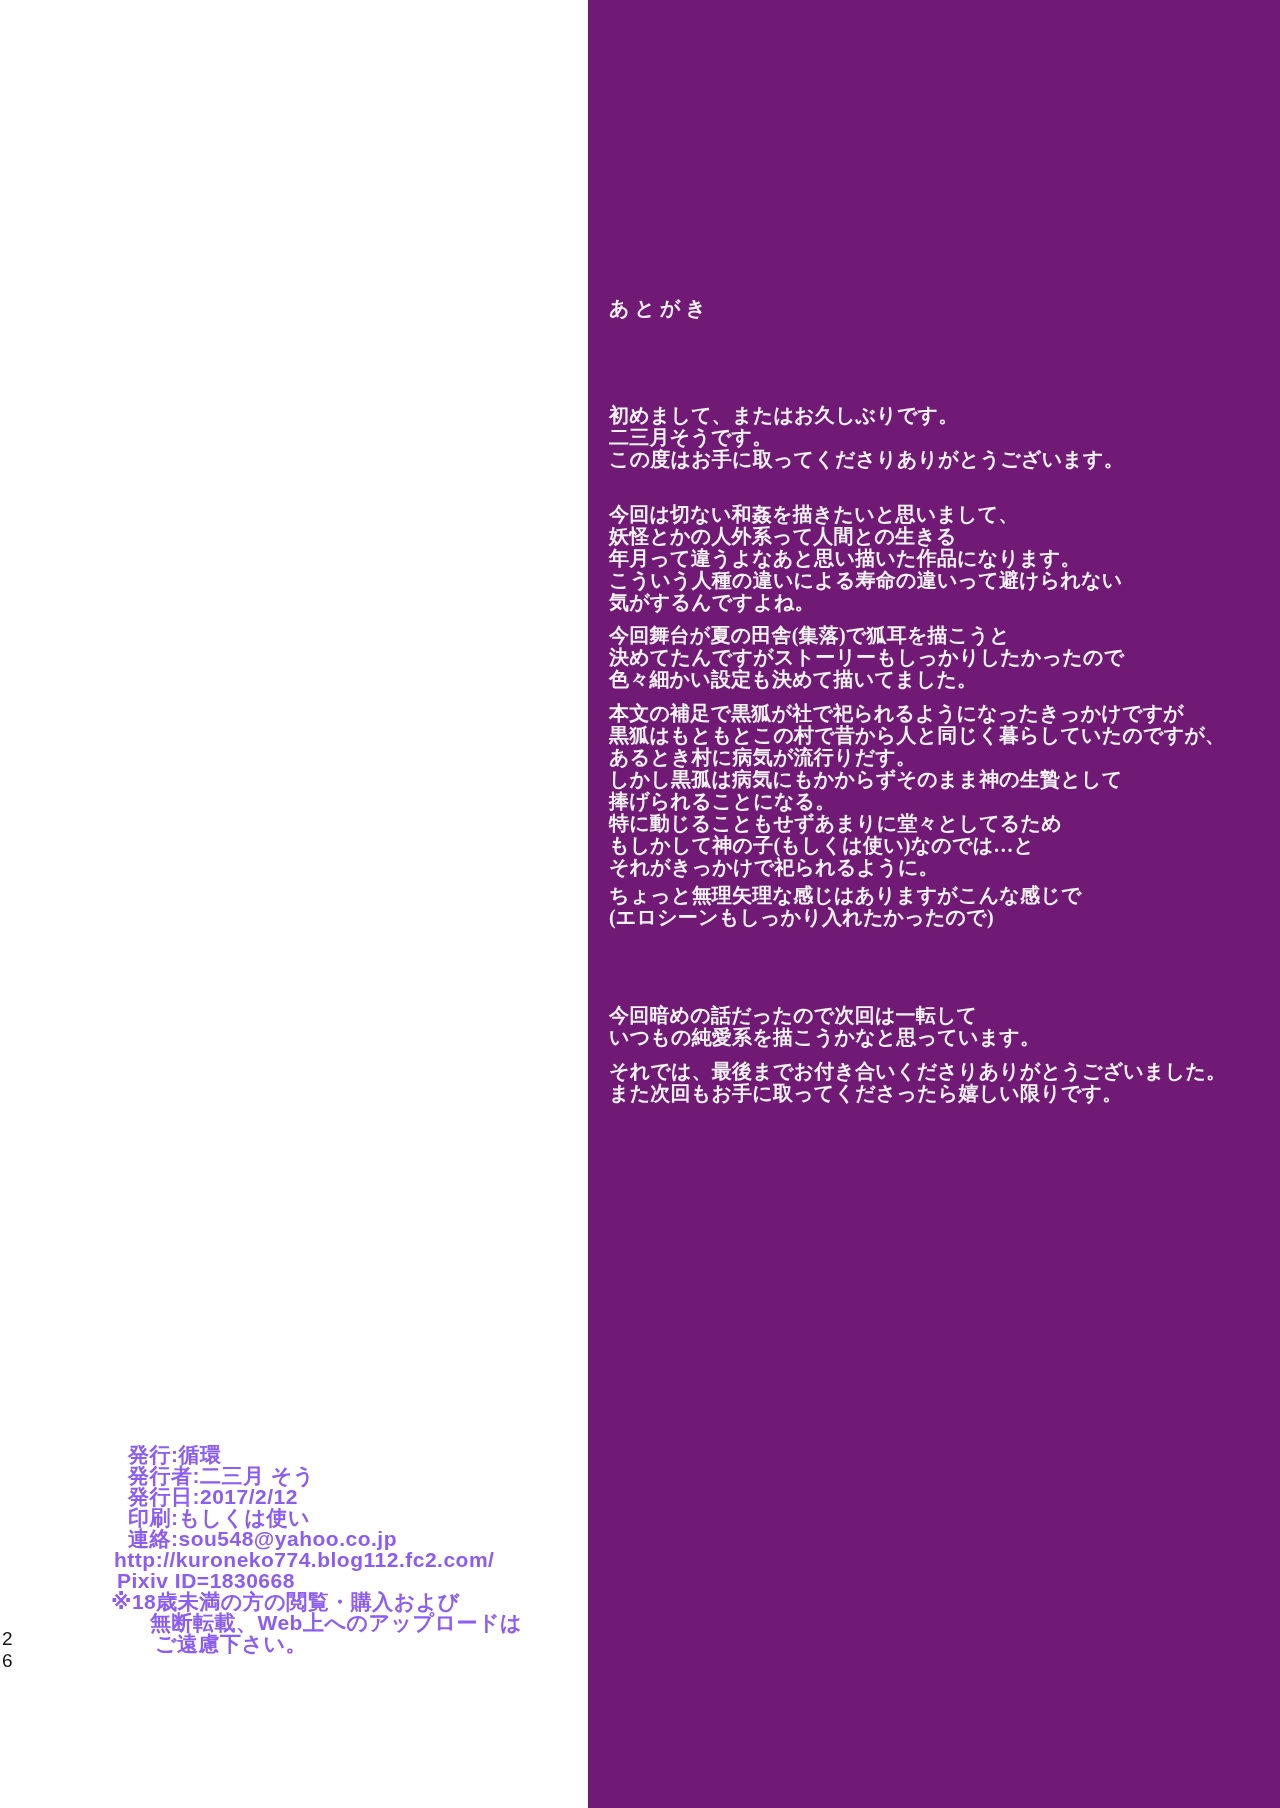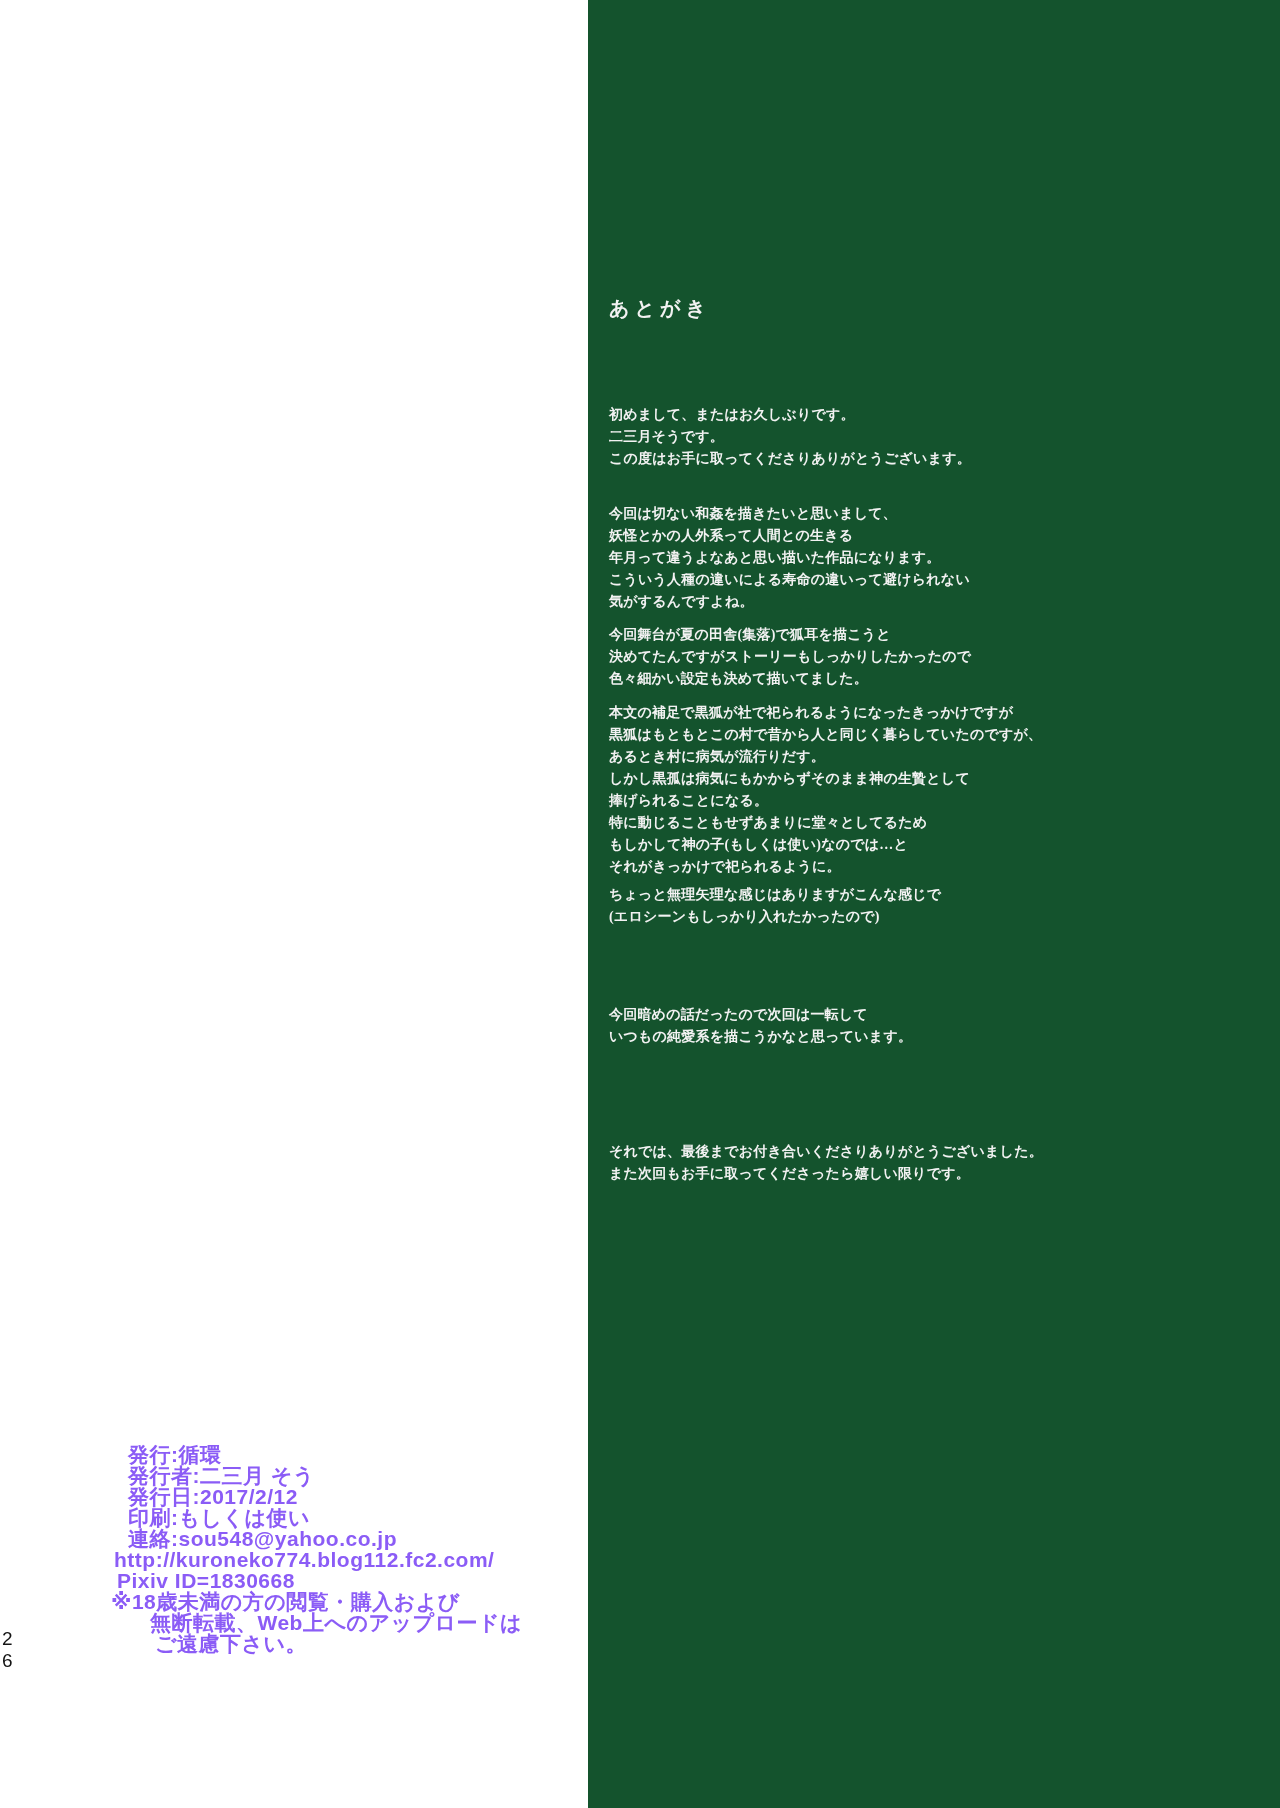--- a/index.html
+++ b/index.html
@@ -14,50 +14,50 @@
     background: #ffffff;
     overflow: hidden;
   }
   
   .black-panel {
     position: absolute;
     left: 588px;
     top: 0;
     width: 692px;
     height: 1808px;
-    background: #14532d;
+    background: #701a75;
     color: #f2f2f2;
     font-family: "Liberation Serif", "DejaVu Serif", serif;
   }
   .aw-title {
     position: absolute;
     left: 21px;
     top: 296px;
     font-size: 20px;
     line-height: 24px;
     font-weight: bold;
     letter-spacing: 5px;
     white-space: nowrap;
   }
   .para {
     position: absolute;
     left: 21px;
-    font-size: 14px;
+    font-size: 20px;
     line-height: 22px;
     font-weight: bold;
     white-space: nowrap;
     letter-spacing: 0.2px;
   }
   .p0 { top: 404px; }
   .p1 { top: 503px; }
   .p2 { top: 624px; }
   .p3 { top: 702px; }
   .p4 { top: 884px; }
   .p5 { top: 1004px; }
-  .p6 { top: 1141px; }
+  .p6 { top: 1060px; }
   
   .colophon {
     position: absolute;
     left: 128px;
     top: 1444px;
     font-family: "Liberation Sans", "DejaVu Sans", sans-serif;
     font-weight: bold;
     font-size: 21px;
     line-height: 21px;
     color: #8b5cf6;

